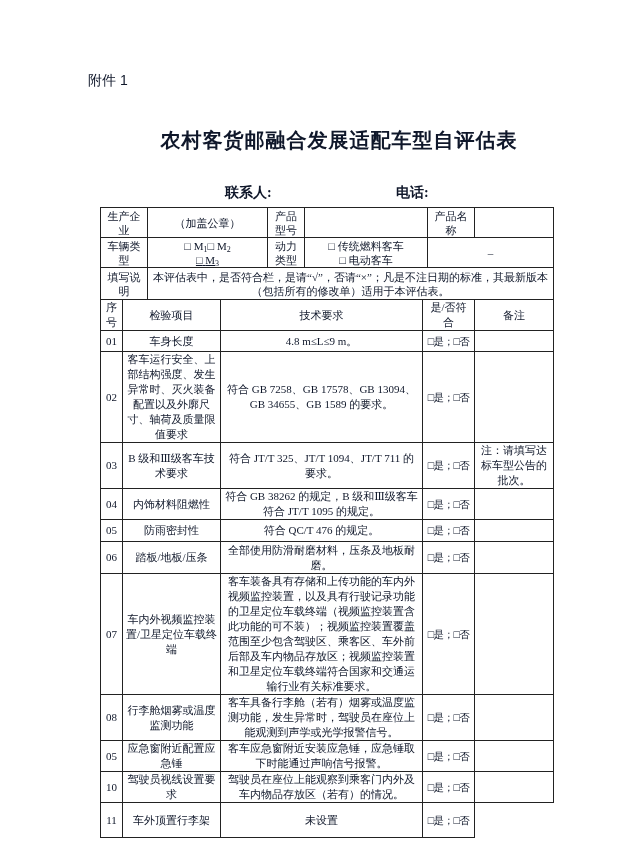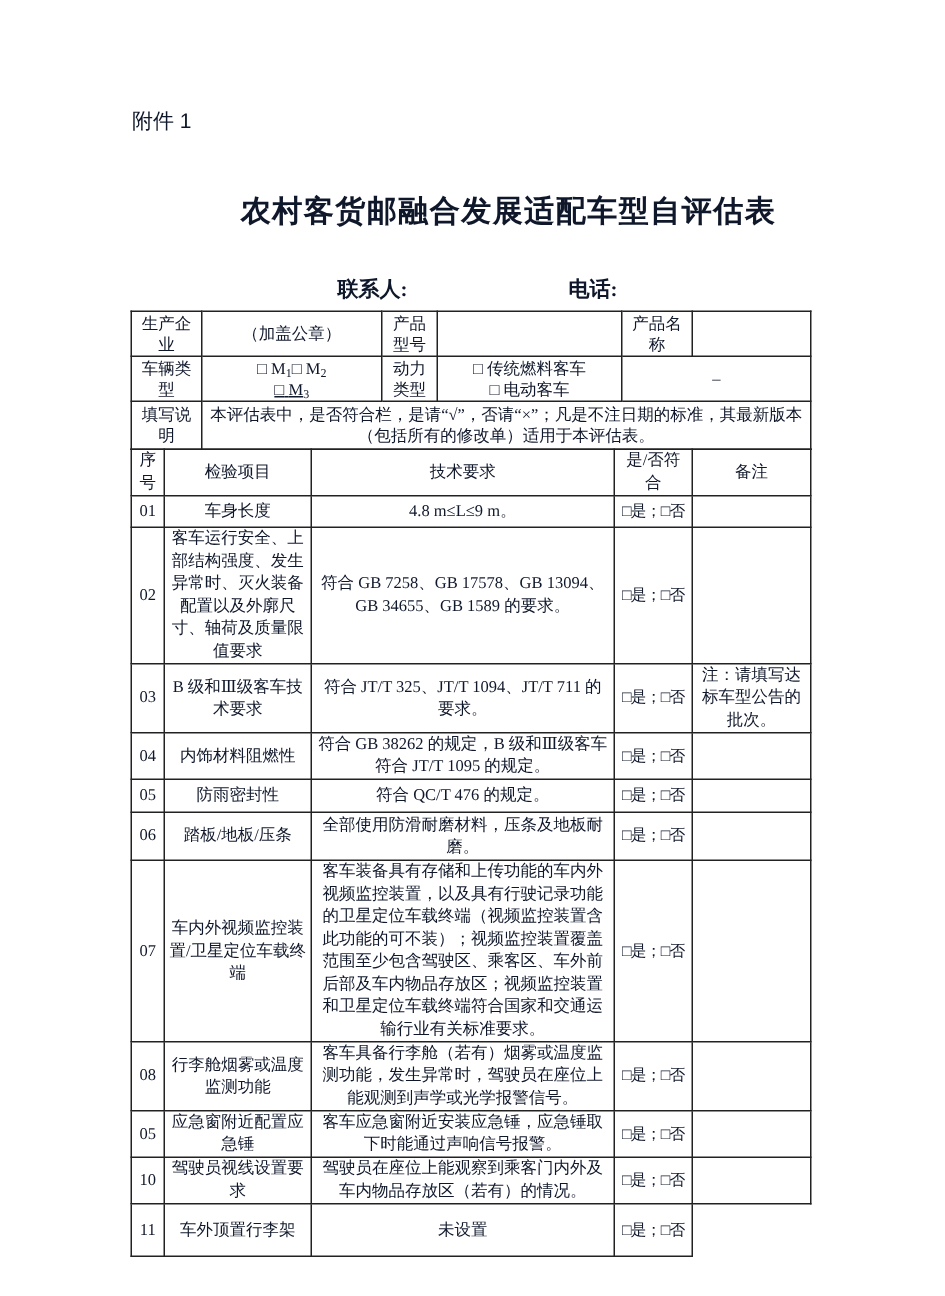--- a/index.html
+++ b/index.html
@@ -18,23 +18,23 @@
     font-size:14px;
     font-family:"Liberation Sans","DejaVu Sans",sans-serif;
   }
   .doc-title{
     position:absolute;left:0;top:127px;width:100%;
     text-align:center;
     font-size:20px;font-weight:bold;letter-spacing:1px;
   }
   .contact-line{position:absolute;left:0;top:184px;width:100%;height:20px;font-size:14px;font-weight:bold;}
   .contact-line .contact{position:absolute;left:225px;text-align:right;}
-  .contact-line .phone{position:absolute;left:379px;}
-
-  .tables{position:absolute;left:87px;top:207px;width:456px;}
+  .contact-line .phone{position:absolute;left:396px;}
+
+  .tables{position:absolute;left:100px;top:207px;width:456px;}
   table{border-collapse:collapse;table-layout:fixed;width:454px;}
   td{
     border:1px solid #222;
     text-align:center;vertical-align:middle;
     padding:0 2px;
     font-size:11px;line-height:14px;
     overflow:hidden;
     word-break:break-all;
   }
   .main-tbl{margin-top:-1px;border-radius:23px;}

